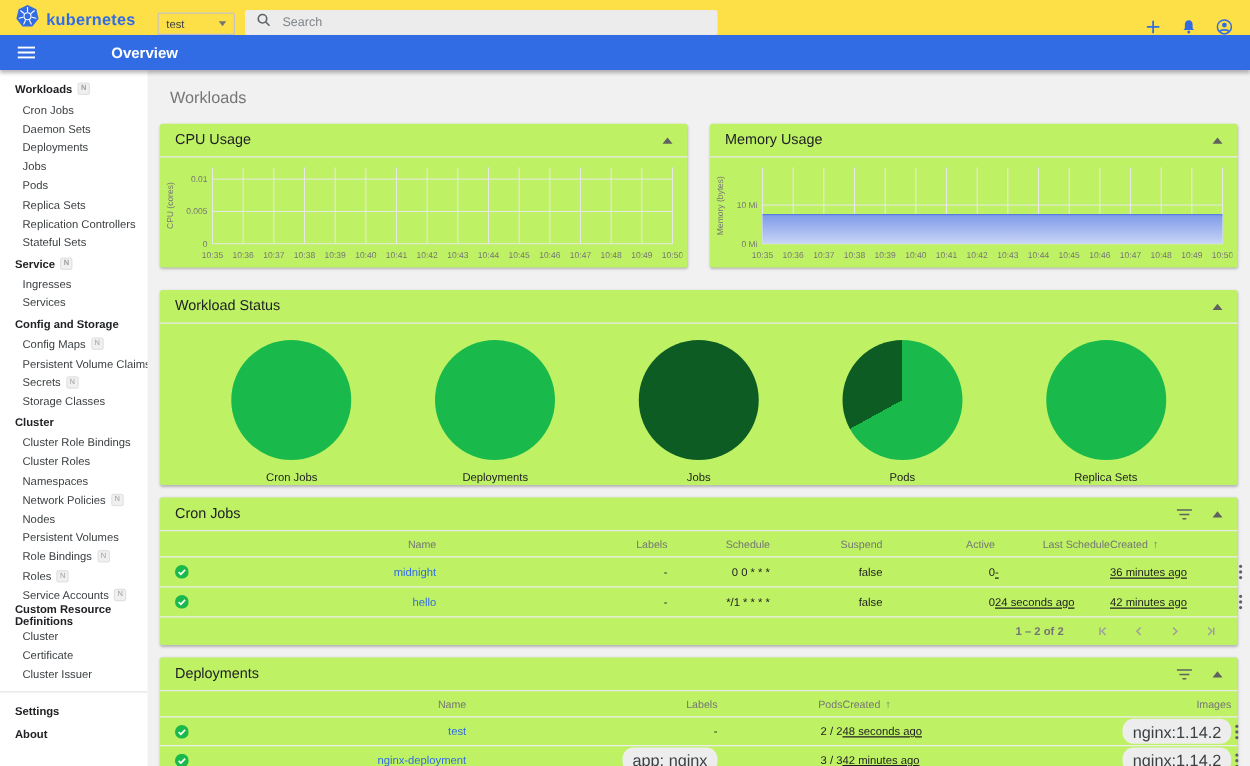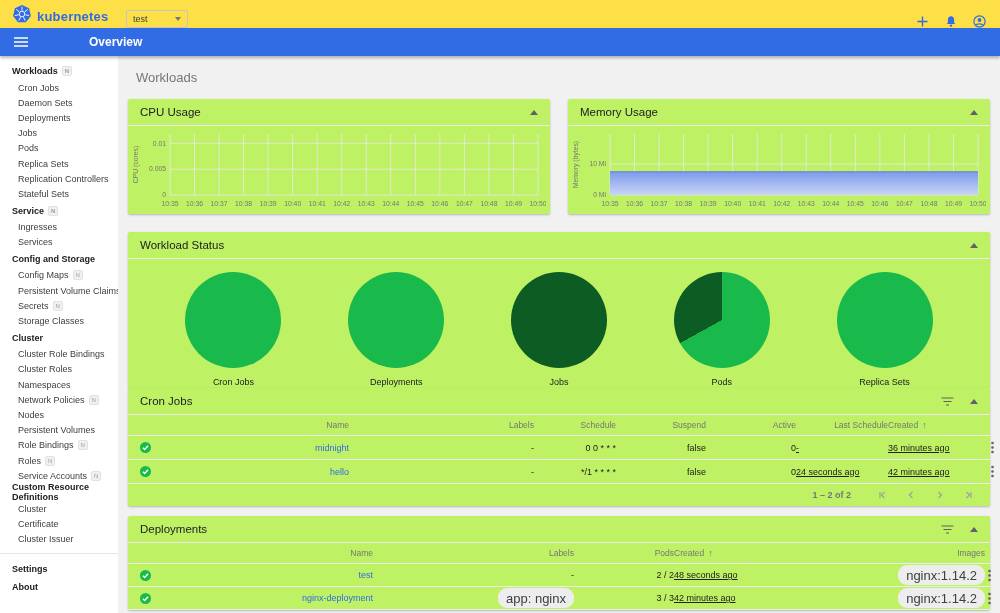--- a/index.html
+++ b/index.html
@@ -43,21 +43,21 @@
   .chart-card { flex:1; height:115px; }
   .panel-head { display:flex; align-items:center; height:27px; padding:0 12px; border-bottom:1px solid #eaeaea; }
   .panel-title { font-size:11.5px; color:#202124; font-weight:500; }
   .panel-actions { margin-left:auto; display:flex; align-items:center; gap:16px; }
   .caret-up { width:0; height:0; border-left:4px solid transparent; border-right:4px solid transparent; border-bottom:5px solid #616161; cursor:pointer; }
   .icon-btn { display:inline-flex; cursor:pointer; }
 
   .chart-body { padding:2px 4px 0 2px; }
   svg.chart { width:100%; height:82px; display:block; }
 
-  .ws-card { height:156px; }
+  .ws-card { height:156px; margin-bottom:10px; }
   .pies-row { display:flex; justify-content:space-around; align-items:flex-start; padding:13px 24px 0; }
   .pie-wrap { display:flex; flex-direction:column; align-items:center; width:150px; }
   .pie { width:96px; height:96px; border-radius:50%; }
   .pie-label { margin-top:9px; font-size:9px; color:#202124; }
 
   
   .table-card { margin-bottom:10px; }
   .trow { display:grid; align-items:center; padding:0 12px; border-bottom:1px solid #ededed; }
   .cron-grid { grid-template-columns:28px 181px 185px 82px 90px 90px 92px 100px 1fr; }
   .dep-grid  { grid-template-columns:28px 205px 201px 100px 103px 208px 1fr; }
@@ -91,20 +91,27 @@
         <line x1="9.18" y1="14.78" x2="7.7" y2="17.9"></line>
             <line x1="6.91" y1="11.93" x2="3.6" y2="12.7"></line>
         <line x1="7.72" y1="8.38" x2="5" y2="6.2"></line>
       </g>
         </svg></span>
     <span class="logo-text">kubernetes</span>
   </div>
   <div class="ns-select">
     <span>test</span>
     <span class="caret-down"></span>
+  </div>
+  <div class="searchbar">
+    <span><svg width="12" height="12" viewBox="0 0 12 12">
+          <circle cx="5" cy="5" r="3.4" stroke="#5f6368" stroke-width="1.3" fill="none"></circle>
+          <path d="M7.6 7.6 L10.6 10.6" stroke="#5f6368" stroke-width="1.3"></path>
+        </svg></span>
+    <input type="text" placeholder="Search" style="">
   </div>
   <div class="top-icons">
     <span>
         <svg width="13" height="13" viewBox="0 0 13 13">
           <path d="M6.5 1.5 V11.5 M1.5 6.5 H11.5" stroke="#326ce5" stroke-width="1.4"></path>
         </svg>
       </span>
     <span>
         <svg width="12" height="13" viewBox="0 0 12 13">
           <path d="M6 1.2 C4.1 1.2 2.9 2.7 2.9 4.6 V7.5 L1.8 9 H10.2 L9.1 7.5 V4.6 C9.1 2.7 7.9 1.2 6 1.2 Z" fill="#326ce5"></path>

